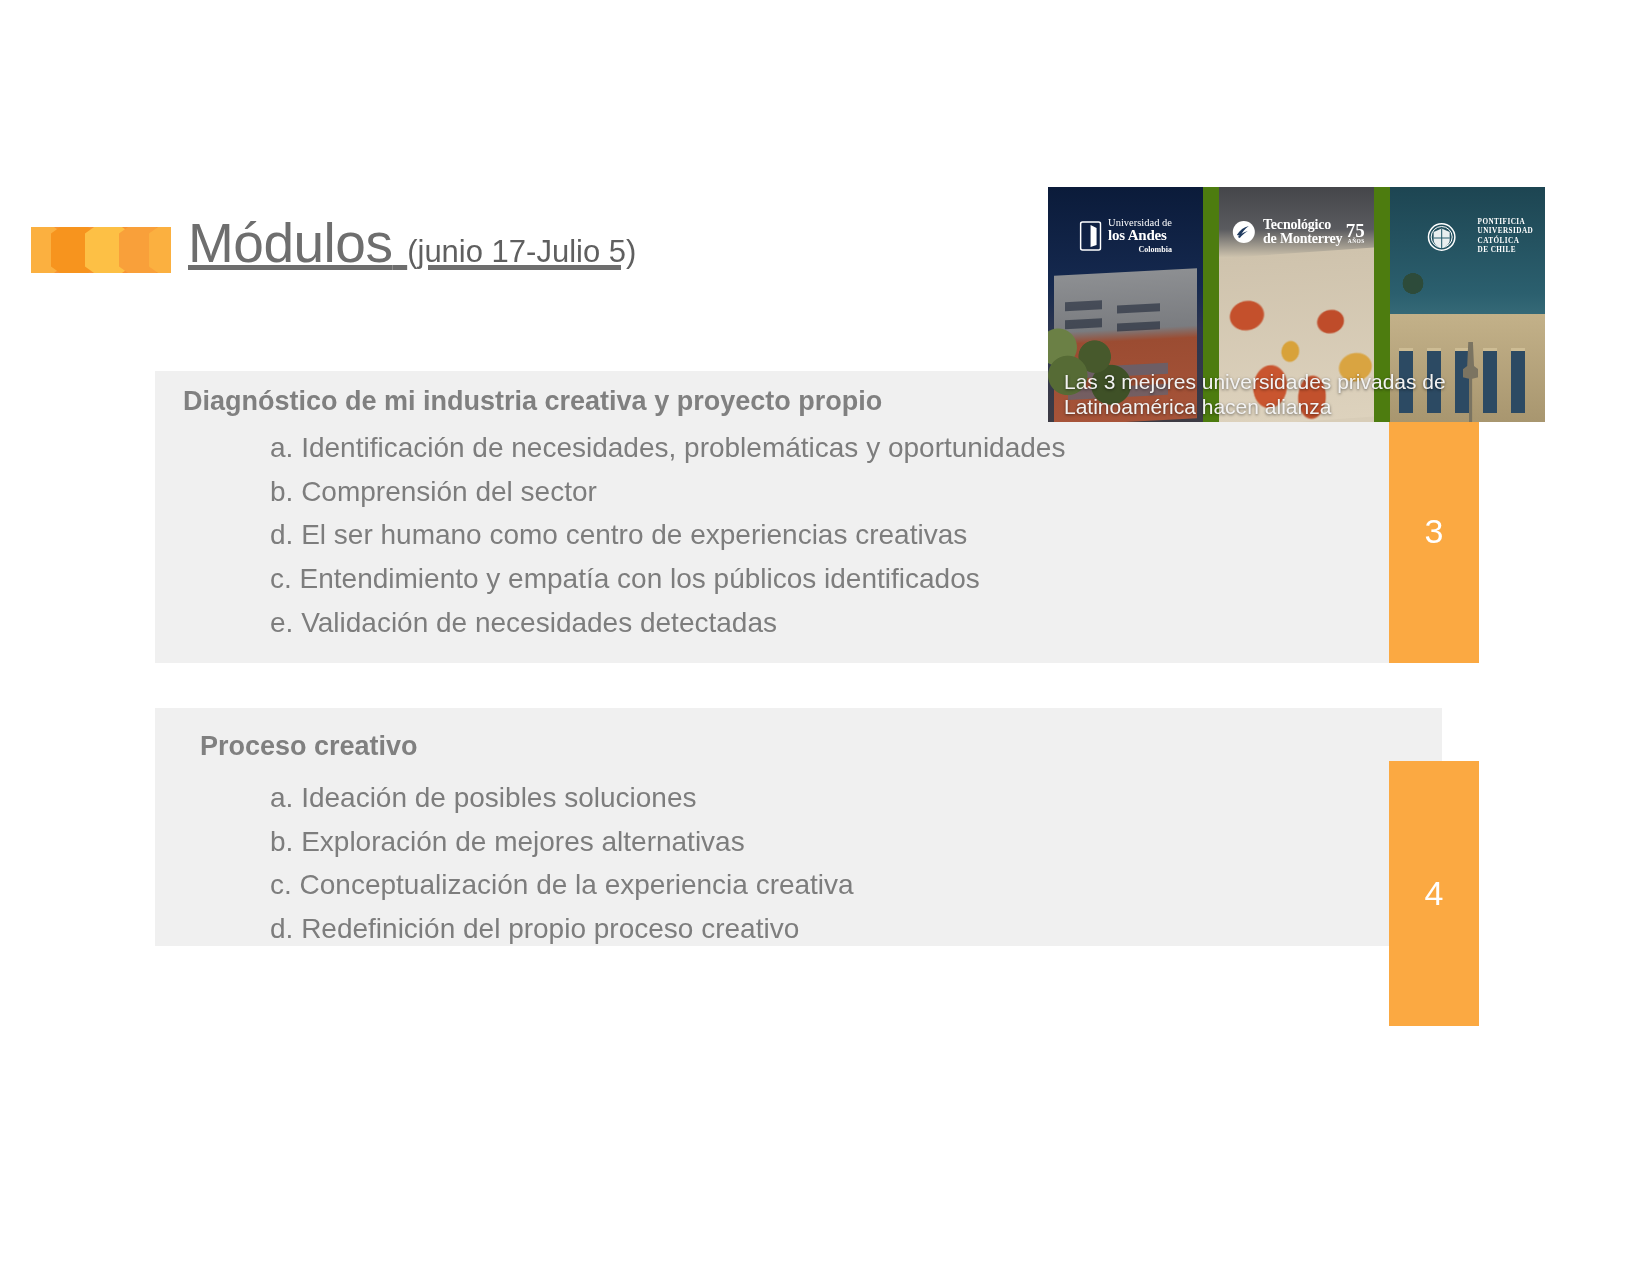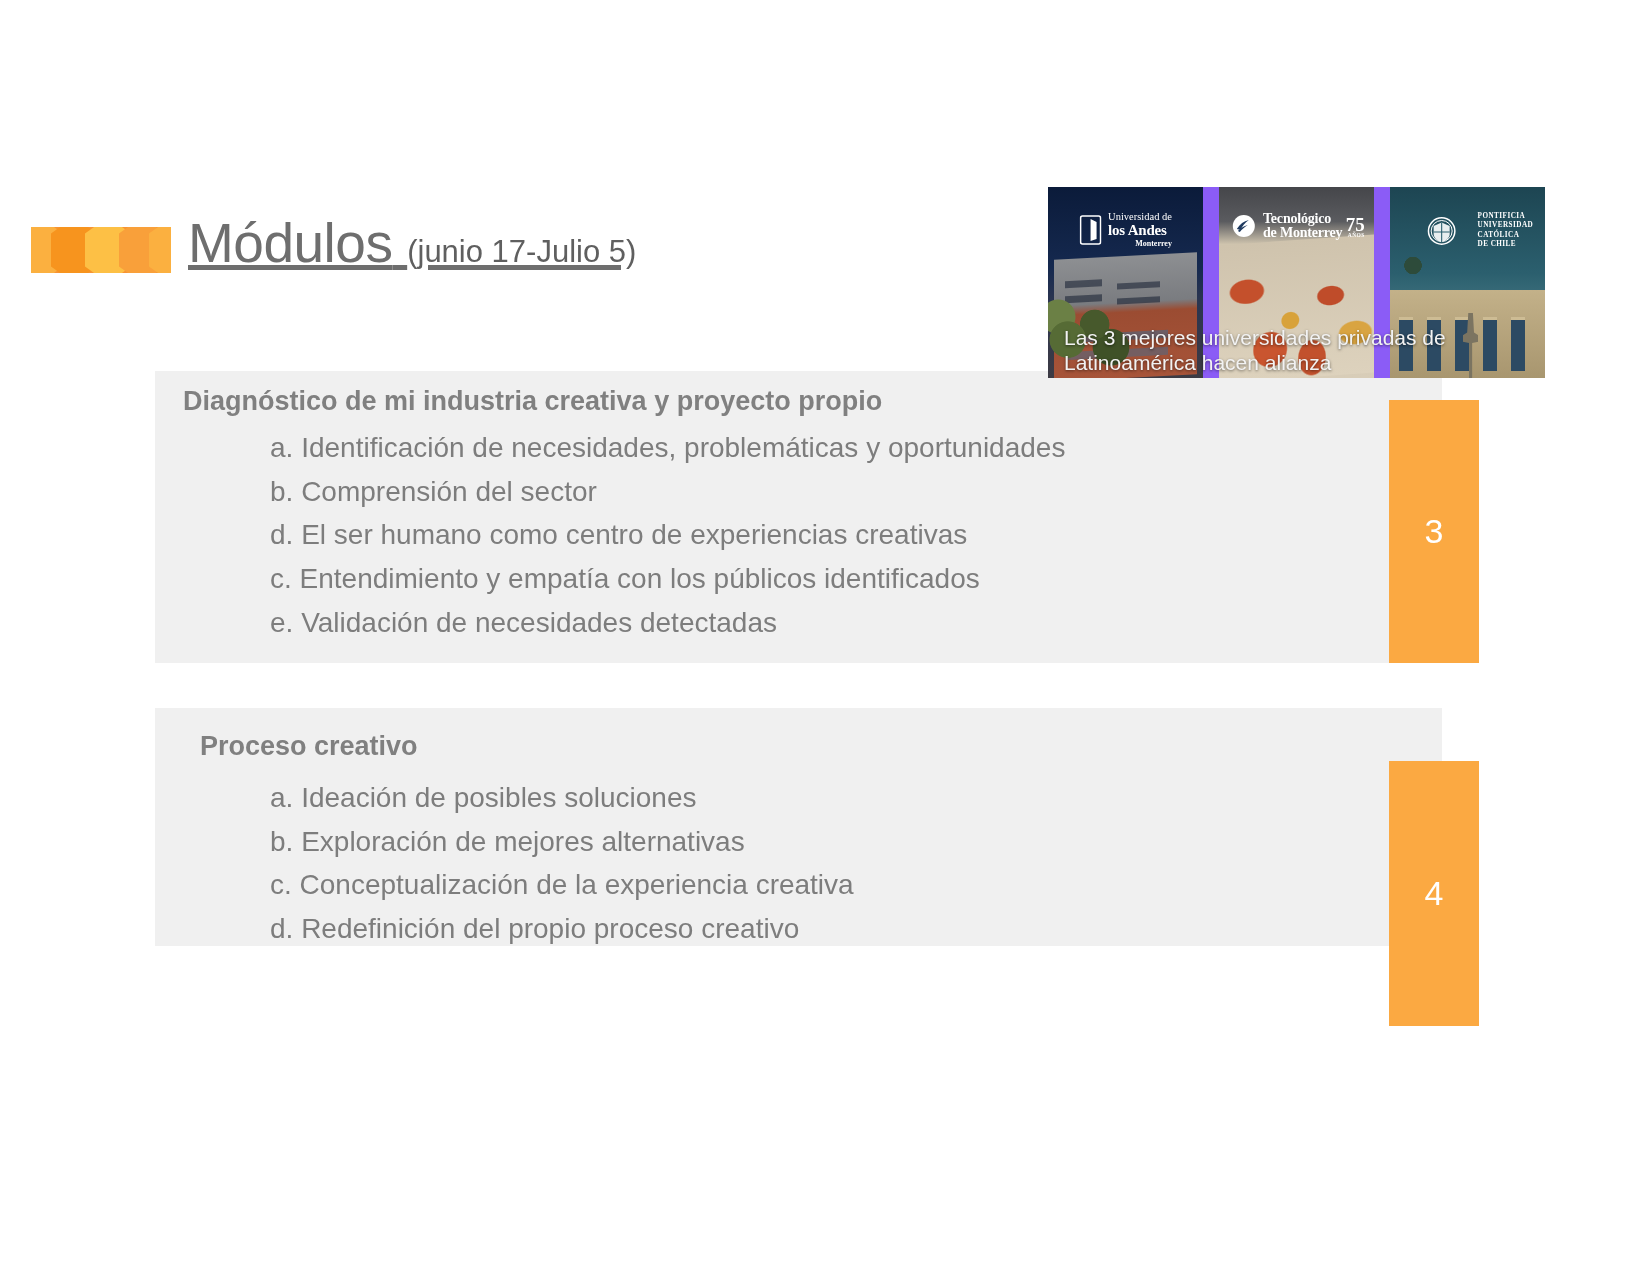--- a/index.html
+++ b/index.html
@@ -118,23 +118,23 @@
   }
   .badge.badge-1 { left: 1389px; top: 400px; width: 90px; height: 263px; }
   .badge.badge-2 { left: 1389px; top: 761px; width: 90px; height: 265px; }
 
   
   .banner {
     position: absolute;
     left: 1048px;
     top: 187px;
     width: 497px;
-    height: 191px;
+    height: 235px;
     overflow: hidden;
-    background: #8b5cf6;
+    background: #4d7c0f;
   }
   .banner-panels {
     position: absolute;
     inset: 0;
     display: flex;
   }
   .panel {
     position: relative;
     flex: 1 1 0;
     overflow: hidden;
@@ -305,21 +305,21 @@
         </div>
         <div class="foliage"></div>
         <div class="logo logo-andes">
           <svg class="logo-mark" width="22" height="30" viewBox="0 0 22 30">
             <rect x="1" y="1" width="20" height="28" rx="2" fill="none" stroke="#fff" stroke-width="1.6"></rect>
             <path d="M11 4 L17 7 L17 24 L11 26 Z" fill="#fff"></path>
           </svg>
           <span class="logo-text">
             <span class="logo-line-1">Universidad de</span>
             <span class="logo-line-2">los Andes</span>
-            <span class="logo-line-3">Monterrey</span>
+            <span class="logo-line-3">Colombia</span>
           </span>
         </div>
       </div>
 
       <div class="panel p2">
         <div class="mural"></div>
         <div class="logo logo-tec" style="left:44%;">
           <svg class="logo-mark" width="24" height="24" viewBox="0 0 24 24">
             <circle cx="12" cy="12" r="11" fill="#fff"></circle>
             <path d="M5 15c3-5 7-8 12-9-4 3-7 6-8 10z" fill="#1f3a5f"></path>

